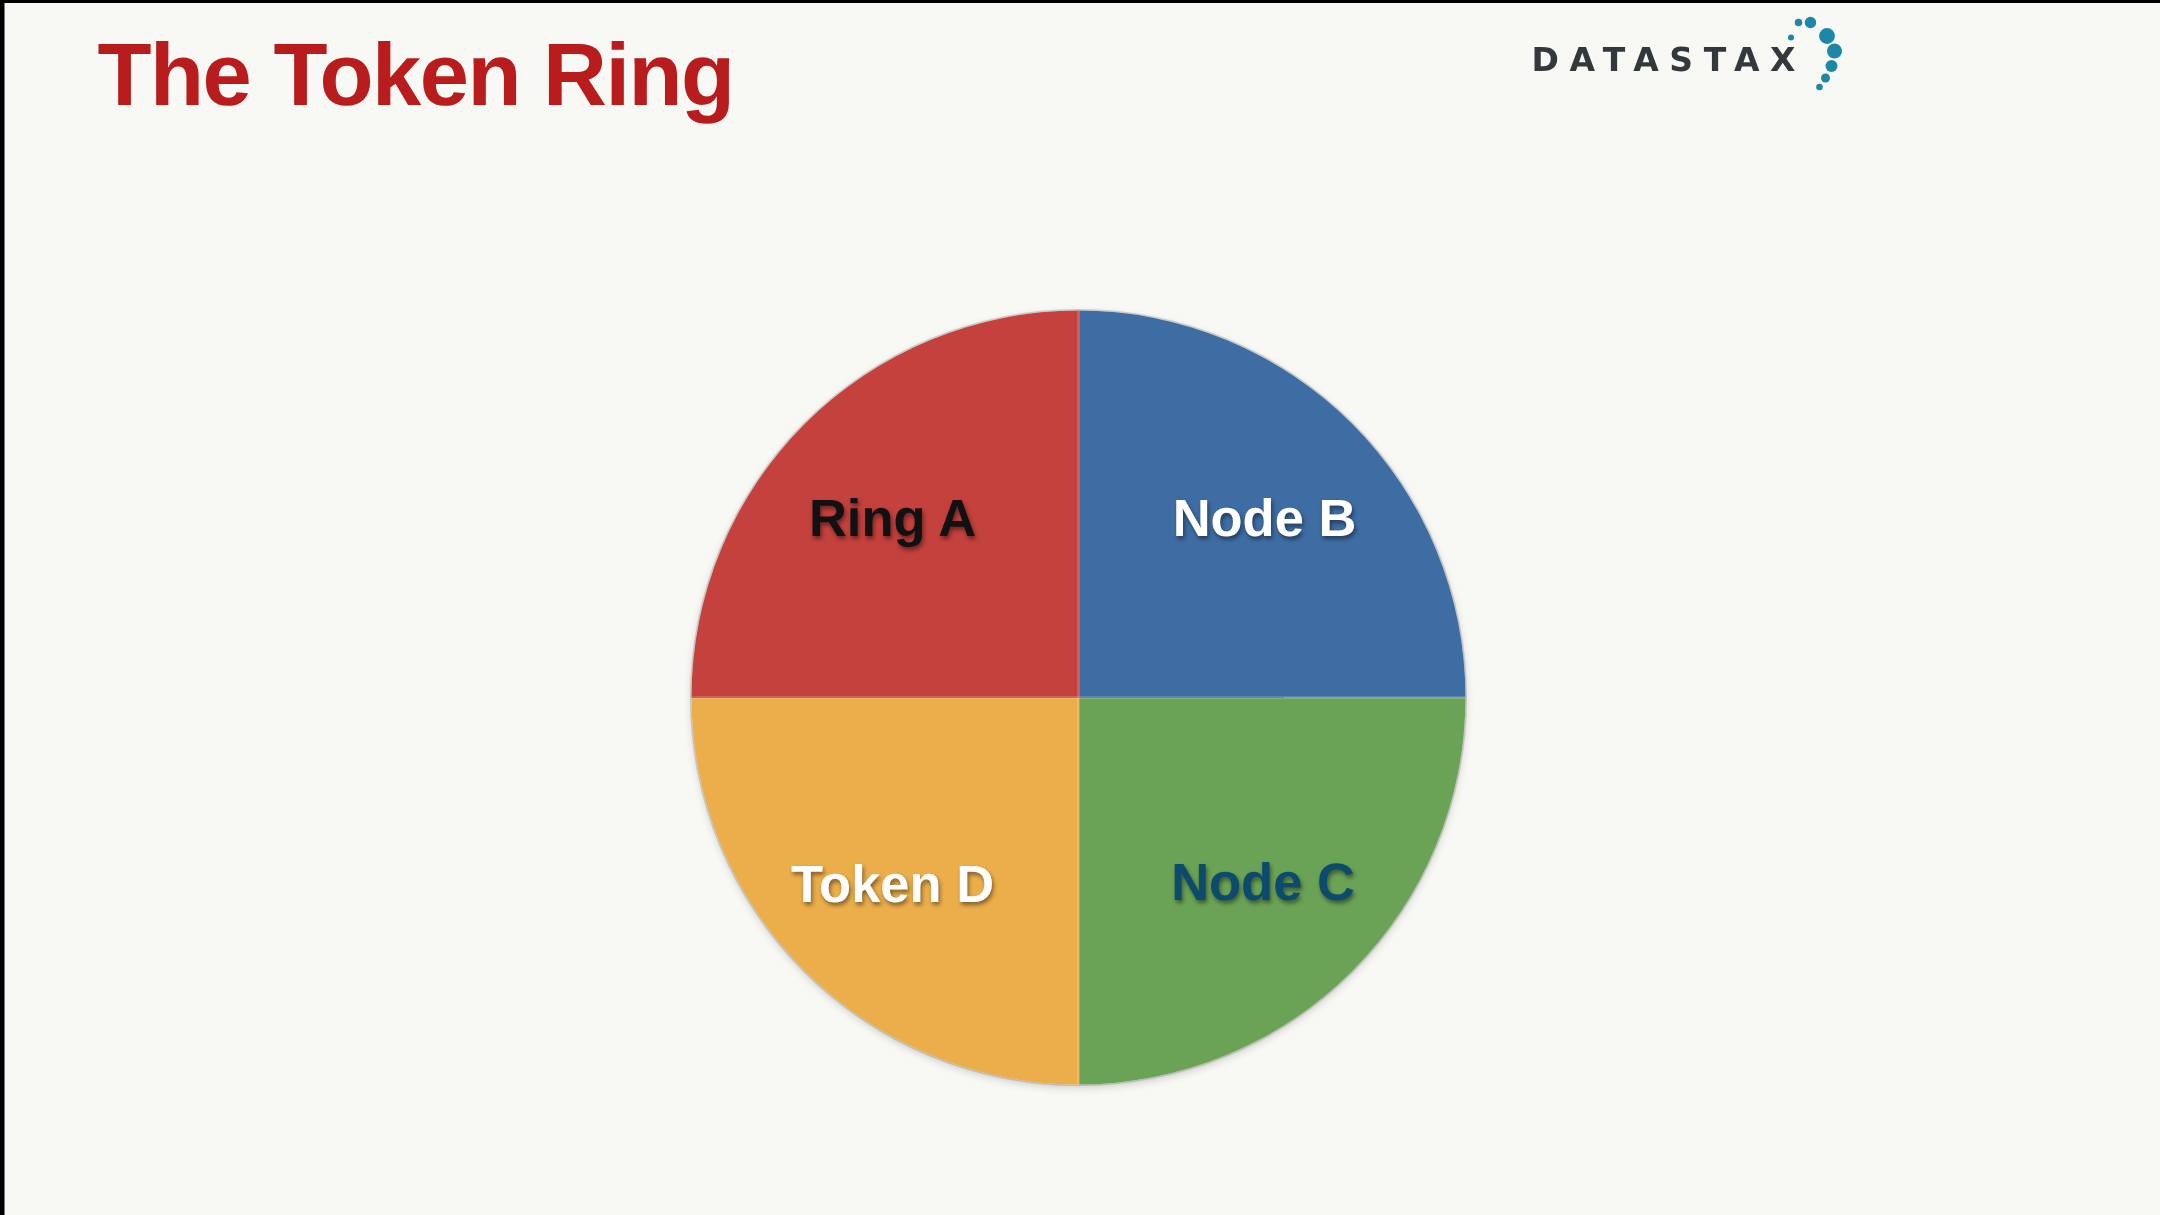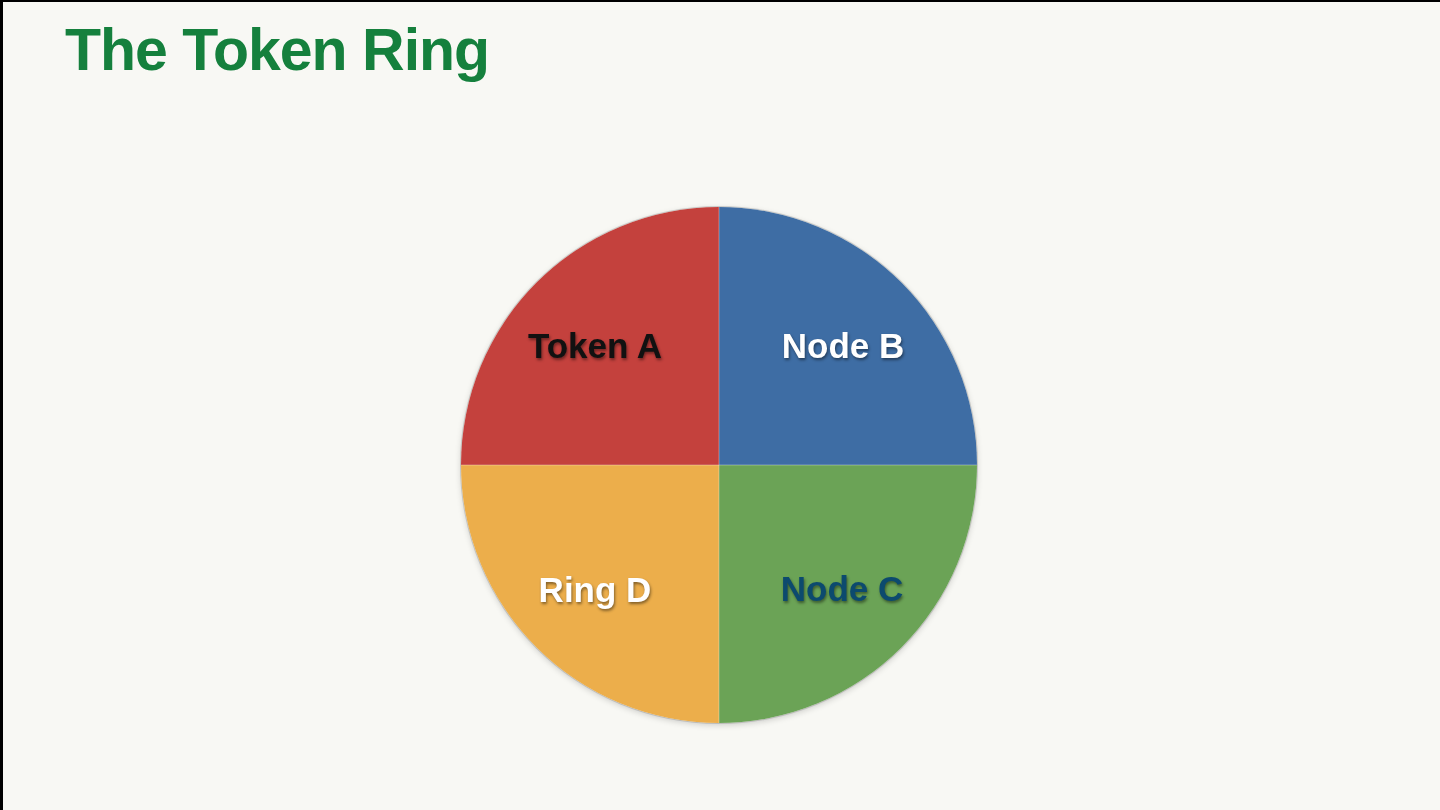--- a/index.html
+++ b/index.html
@@ -95,27 +95,40 @@
   .pie-label.pos-a { left: 134px; top: 139px; }
   .pie-label.pos-b { left: 382px; top: 139px; }
   .pie-label.pos-c { left: 381px; top: 382px; }
   .pie-label.pos-d { left: 134px; top: 383px; }
 </style>
 </head>
 <body>
 
 <div class="slide" style="background: rgb(248, 248, 244);">
 
-  <div class="page-title" style="color: #15803d;">The Token Ring</div>
+  <div class="page-title" style="color: #b91c1c;">The Token Ring</div>
 
+  <div class="logo">
+    <span class="logo-wordmark" style="color: rgb(50, 56, 60);">DATASTAX</span>
+    <svg class="logo-dots" viewBox="0 0 45 58">
+      <circle class="ds-dot" cx="6" cy="16" r="2" fill="#1C87A6"></circle>
+      <circle class="ds-dot" cx="11" cy="6" r="2.5" fill="#1C87A6"></circle>
+      <circle class="ds-dot" cx="19" cy="6" r="3.8" fill="#1C87A6"></circle>
+      <circle class="ds-dot" cx="30" cy="15" r="5.3" fill="#1C87A6"></circle>
+      <circle class="ds-dot" cx="35" cy="25" r="5" fill="#1C87A6"></circle>
+      <circle class="ds-dot" cx="33" cy="35" r="4" fill="#1C87A6"></circle>
+      <circle class="ds-dot" cx="29" cy="43" r="3" fill="#1C87A6"></circle>
+      <circle class="ds-dot" cx="25" cy="49" r="2.2" fill="#1C87A6"></circle>
+    </svg>
+  </div>
 
   <div class="ring-chart">
     <div class="pie" id="pie" style="background: conic-gradient(rgb(62, 109, 164) 0%, rgb(62, 109, 164) 25%, rgb(107, 163, 86) 25%, rgb(107, 163, 86) 50%, rgb(236, 174, 75) 50%, rgb(236, 174, 75) 75%, rgb(196, 65, 61) 75%, rgb(196, 65, 61) 100%);">
       <div class="divider-v"></div>
       <div class="divider-h"></div>
     </div>
-    <div class="pie-label pos-a" style="color: rgb(17, 17, 17);">Token A</div>
+    <div class="pie-label pos-a" style="color: rgb(17, 17, 17);">Ring A</div>
     <div class="pie-label pos-b" style="color: rgb(255, 255, 255); text-align: right;">Node B</div>
     <div class="pie-label pos-c" style="color: #0c4a6e;">Node C</div>
-    <div class="pie-label pos-d" style="color: rgb(255, 255, 255);">Ring D</div>
+    <div class="pie-label pos-d" style="color: rgb(255, 255, 255);">Token D</div>
   </div>
 
 </div>
 
 </body></html>

